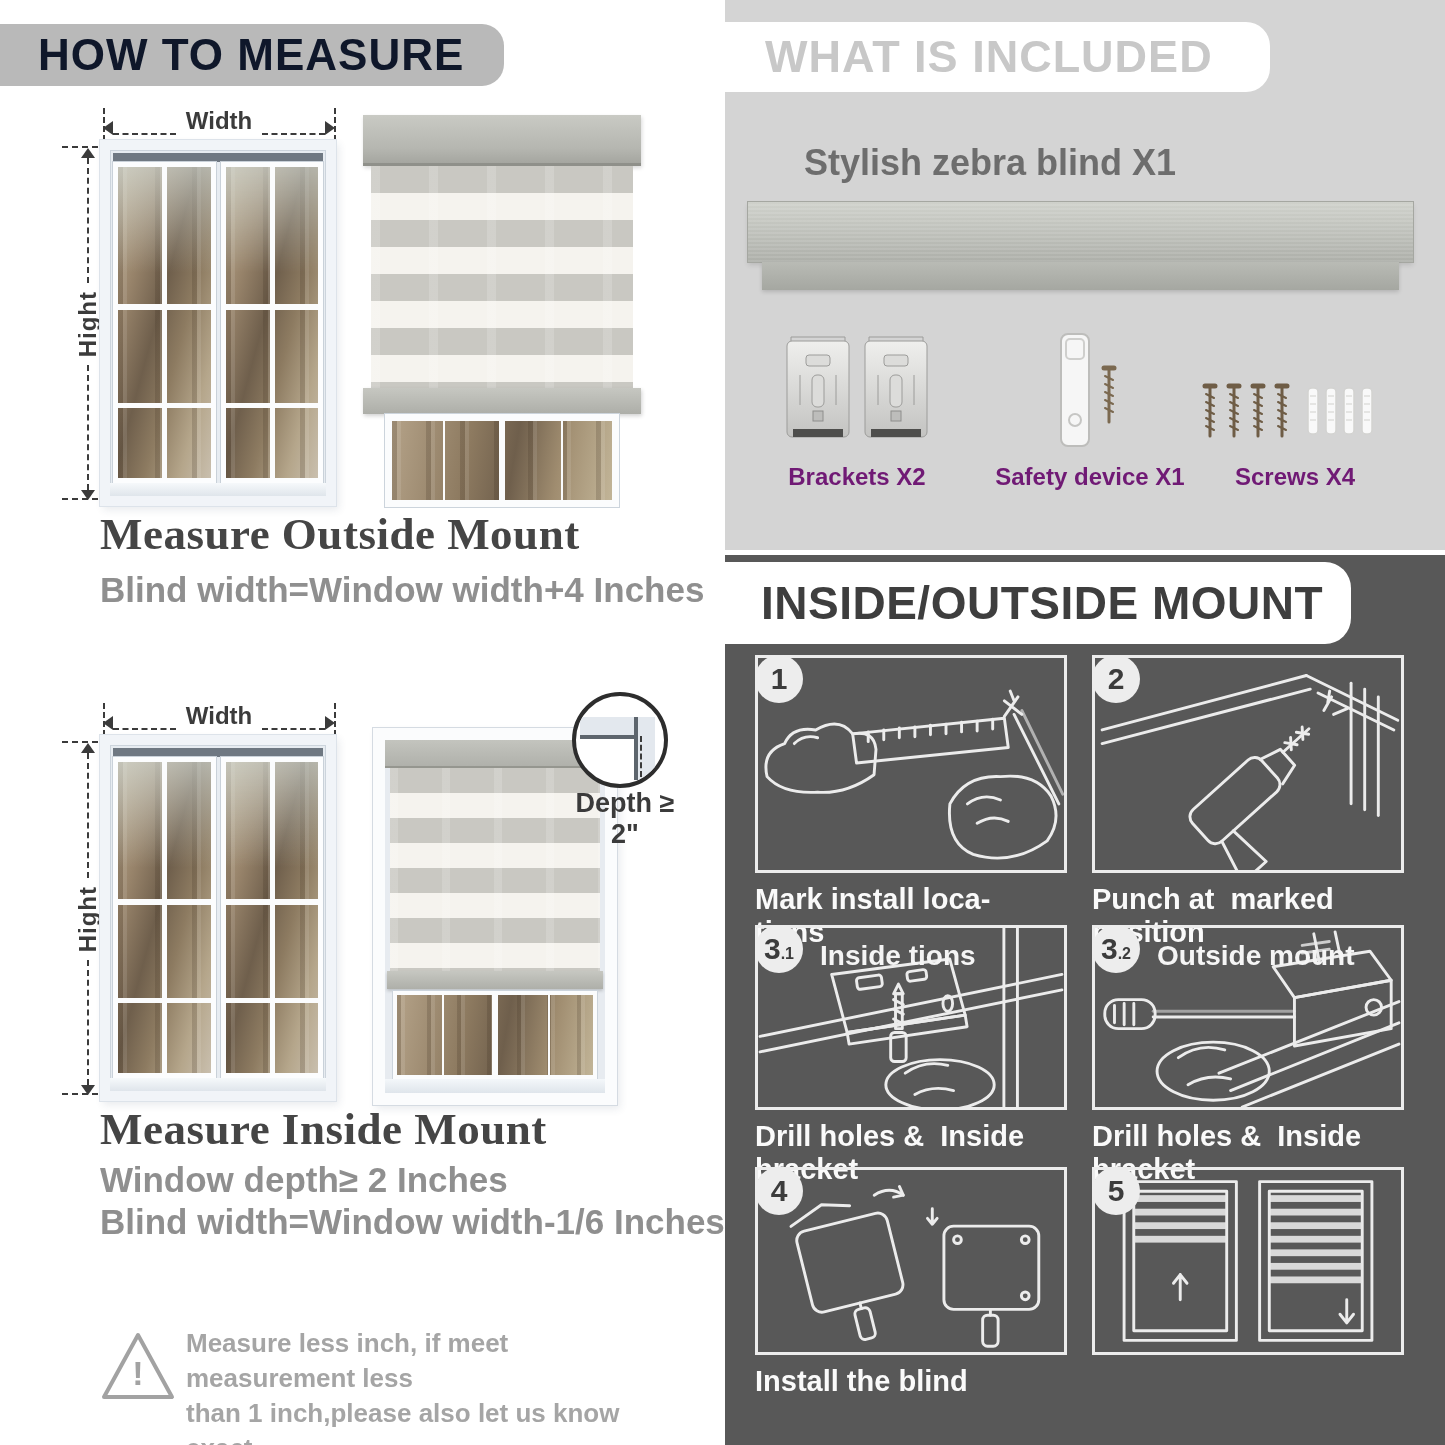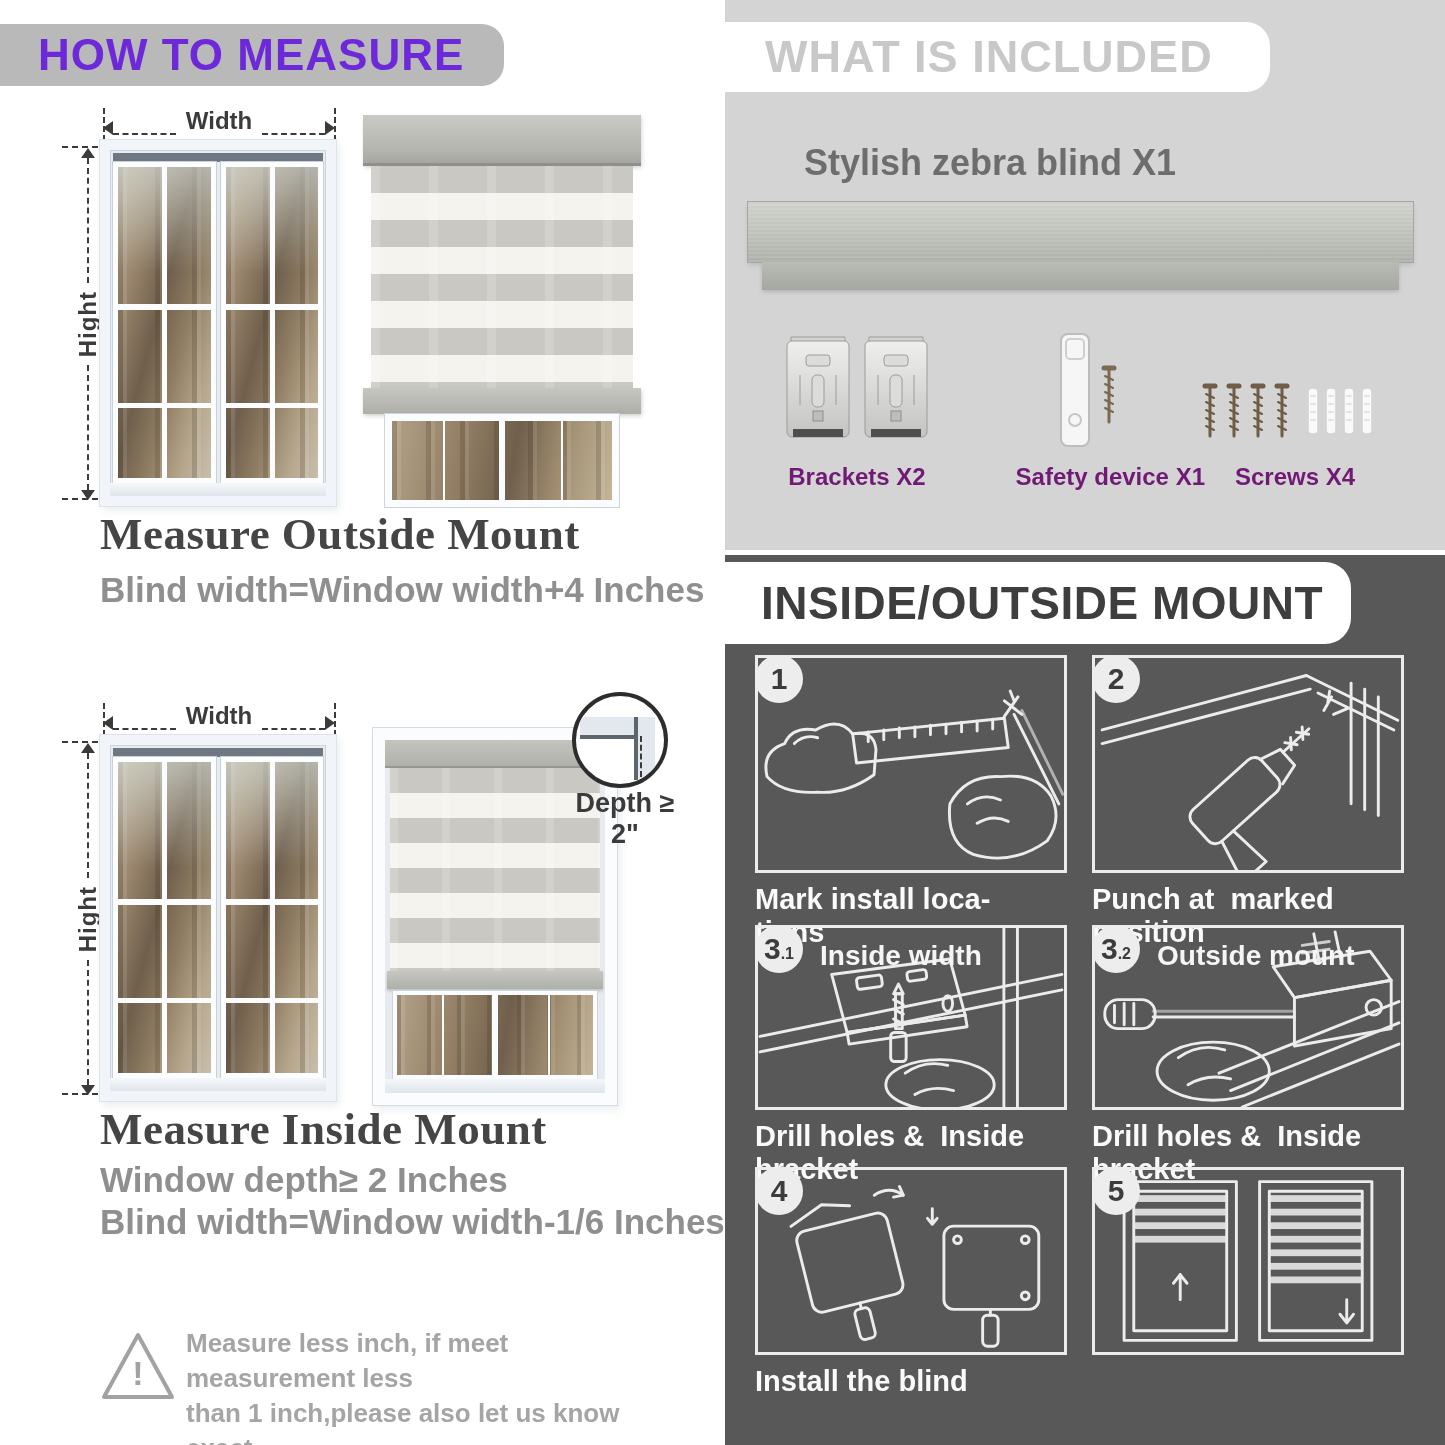--- a/index.html
+++ b/index.html
@@ -2,21 +2,21 @@
 <html><head>
 <meta charset="utf-8">
 <style>
   html,body{margin:0;padding:0;background:#fff;}
   .page{position:relative;width:1445px;height:1445px;background:#fff;overflow:hidden;
         font-family:"Liberation Sans",sans-serif;}
   .abs{position:absolute;}
 
   
   .how-header{left:0;top:24px;width:466px;height:62px;background:#b9b9b9;
-    border-radius:0 22px 22px 0;color:#6d28d9;font-weight:bold;font-size:44px;
+    border-radius:0 22px 22px 0;color:#0f172a;font-weight:bold;font-size:44px;
     line-height:62px;padding-left:38px;letter-spacing:1px;}
 
   
   .window{width:236px;height:366px;background:#f1f4f8;padding:10px;box-sizing:border-box;
     box-shadow:0 0 0 1px #dde3ea,3px 4px 8px rgba(40,60,90,.10);}
   .w-recess{position:relative;width:100%;height:100%;background:#e7ecf1;
     box-shadow:inset 0 0 0 1px #ccd4dc;}
   .w-toprail{position:absolute;left:3px;right:3px;top:3px;height:9px;background:#6f7882;}
   .w-sashes{position:absolute;left:3px;right:3px;top:12px;bottom:13px;display:flex;gap:5px;}
   .sash{position:relative;flex:1;border:5px solid #fcfdfe;box-shadow:0 0 0 1px #c9d1d9;
@@ -341,21 +341,21 @@
       <g stroke="#dededc" stroke-width="1.5">
         <path d="M112 20 h6 M112 28 h6 M112 36 h6 M112 44 h6"></path>
         <path d="M130 20 h6 M130 28 h6 M130 36 h6 M130 44 h6"></path>
         <path d="M148 20 h6 M148 28 h6 M148 36 h6 M148 44 h6"></path>
         <path d="M166 20 h6 M166 28 h6 M166 36 h6 M166 44 h6"></path>
       </g>
     </svg>
   </div>
 
   <div class="abs item-label" style="left:767px;top:463px;width:180px;">Brackets X2</div>
-  <div class="abs item-label" style="left:975px;top:463px;width:230px;text-align:right;">Safety device X1</div>
+  <div class="abs item-label" style="left:975px;top:463px;width:230px;">Safety device X1</div>
   <div class="abs item-label" style="left:1205px;top:463px;width:180px;">Screws X4</div>
 
   <div class="abs right-bottom">
 
     <div class="step" style="left:30px;top:100px;">
       <div class="step-box" style="height:218px;">
         <svg class="step-art" viewBox="0 0 312 218">
           <g class="sketch">
             <path d="M8 122 Q2 96 26 88 Q34 70 58 74 Q82 60 96 78 Q118 74 120 94 L118 120 Q90 140 60 138 Q24 140 8 122 Z"></path>
             <path d="M36 88 q10 -10 24 -6"></path>
@@ -423,21 +423,21 @@
             <path d="M138 74 l10 5 M138 84 l10 5 M138 94 l10 5"></path>
             <rect x="135" y="108" width="16" height="30" rx="4"></rect>
             <ellipse cx="186" cy="162" rx="56" ry="26"></ellipse>
             <path d="M150 150 q20 -14 44 -8 M160 172 q18 -10 40 -4"></path>
           </g>
         </svg>
         <div class="step-badge">
           <span>3</span>
             <span class="sub">.1</span>
         </div>
-        <div class="step-title">Inside width</div>
+        <div class="step-title">Inside tions</div>
       </div>
       <div class="step-caption">Drill holes &amp;  Inside bracket</div>
     </div>
 
     <div class="step" style="left:367px;top:370px;">
       <div class="step-box" style="height:185px;">
         <svg class="step-art" viewBox="0 0 312 185">
           <g class="sketch">
             <path d="M150 185 L312 120"></path>
             <path d="M138 168 L312 98"></path>

